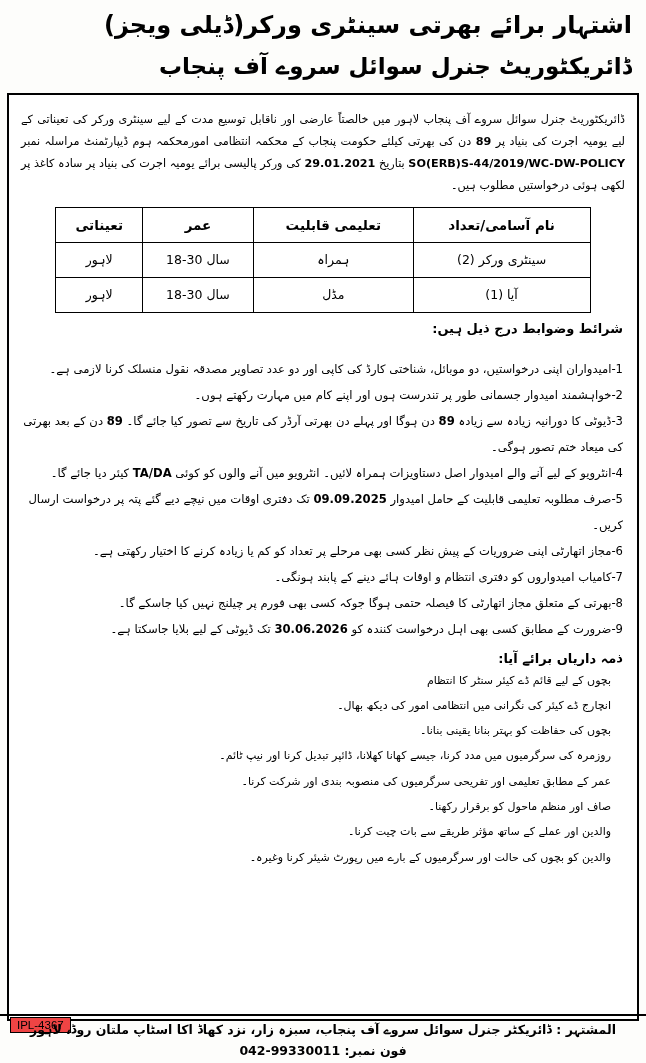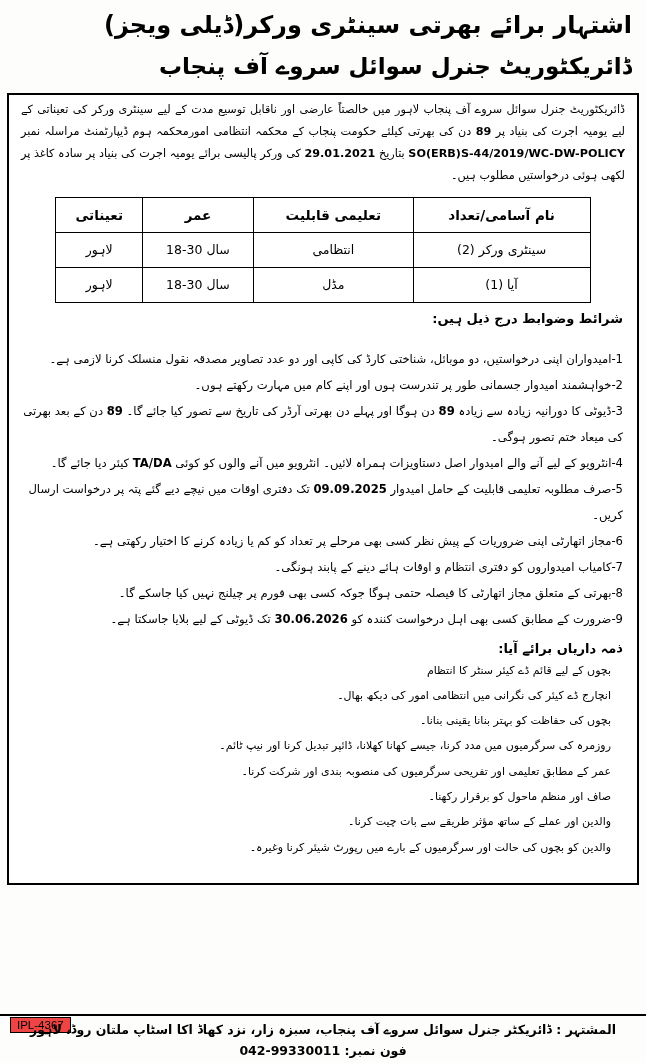--- a/index.html
+++ b/index.html
@@ -42,23 +42,23 @@
     font-size: 23px;
     font-weight: bold;
     line-height: 1.5;
     direction: rtl;
     margin-top: 6px;
   }
   
   .content-box {
     margin: 6px 7px 0 7px;
     border: 2px solid #000;
-    padding: 2px 10px 10px 10px;
+    padding: 12px 10px 10px 10px;
     box-sizing: border-box;
-    height: 792px;
+    height: 928px;
     position: relative;
     background: #fff;
   }
   .intro {
     direction: rtl;
     text-align: justify;
     text-align-last: right;
     font-size: 11.2px;
     line-height: 1.95;
     padding: 2px 2px 0 2px;
@@ -199,21 +199,21 @@
           <th>عمر</th>
           <th>تعیناتی</th>
         </tr>
       </thead>
       <tbody>
         <tr>
           <td>
             <span>سینٹری ورکر</span>
             <span class="num-ltr">(2)</span>
           </td>
-          <td>انتظامی</td>
+          <td>ہمراہ</td>
           <td>
             <span>سال</span>
             <span class="num-ltr">18-30</span>
           </td>
           <td>لاہور</td>
         </tr>
         <tr>
           <td>
             <span>آیا</span>
             <span class="num-ltr">(1)</span>

